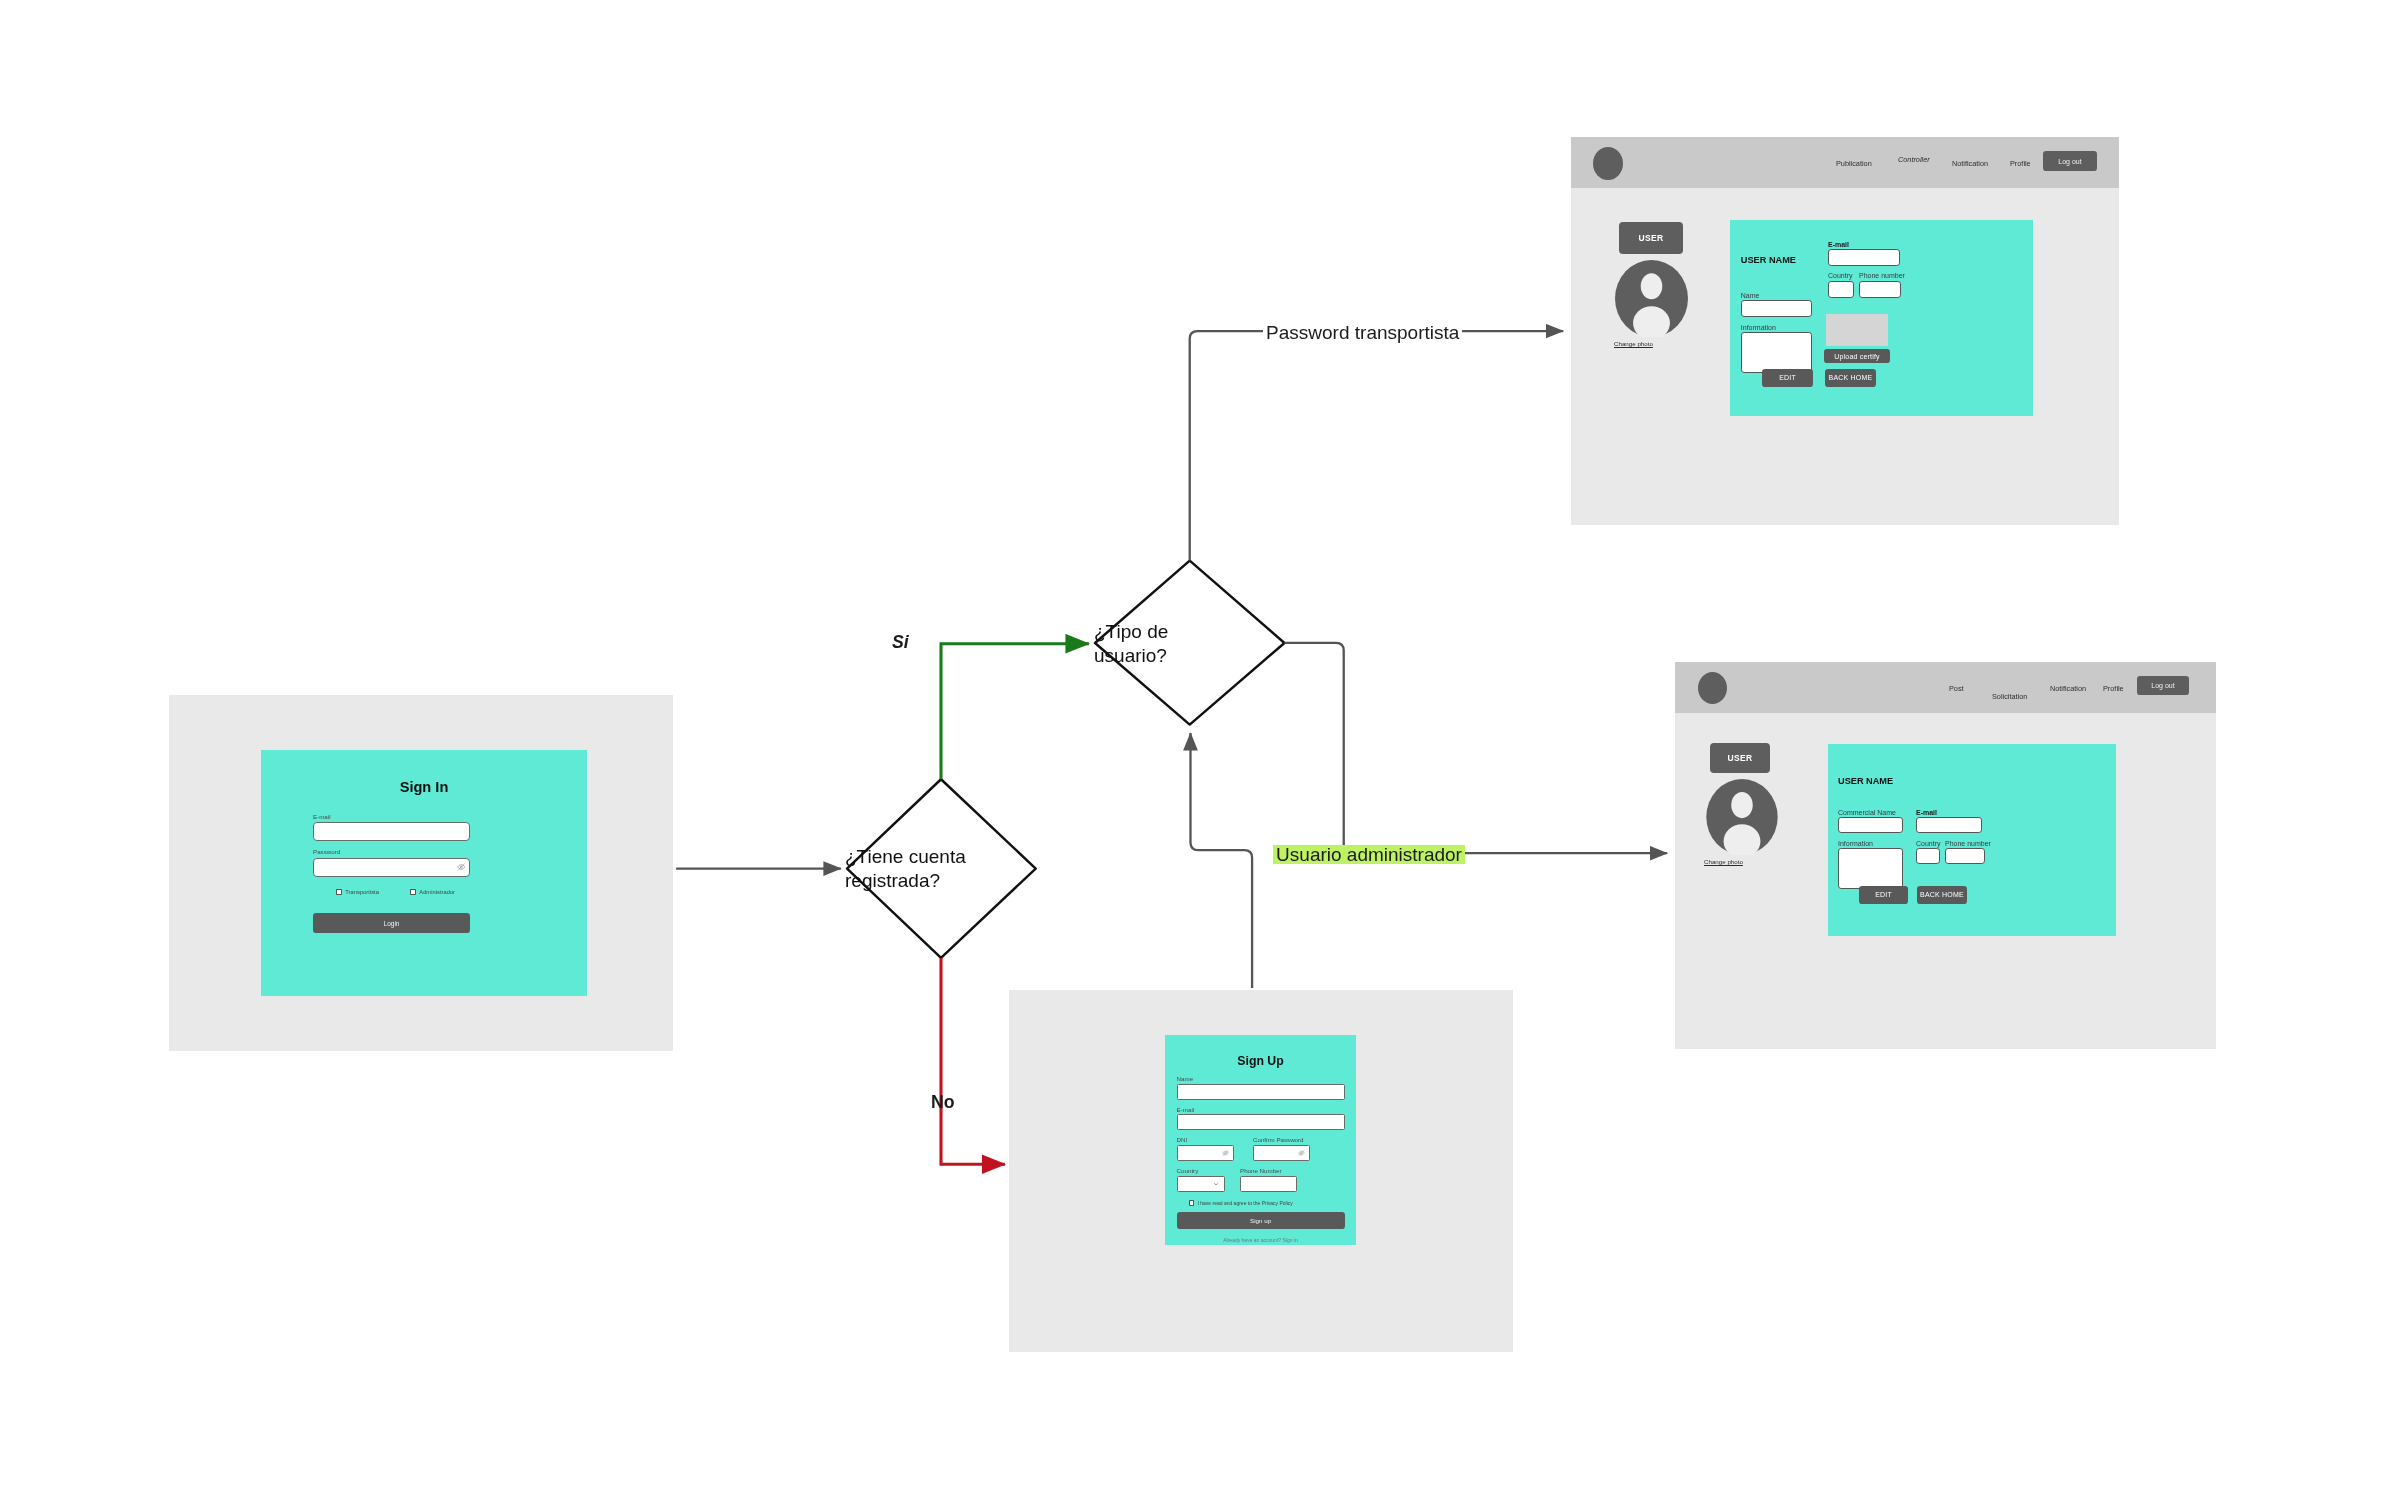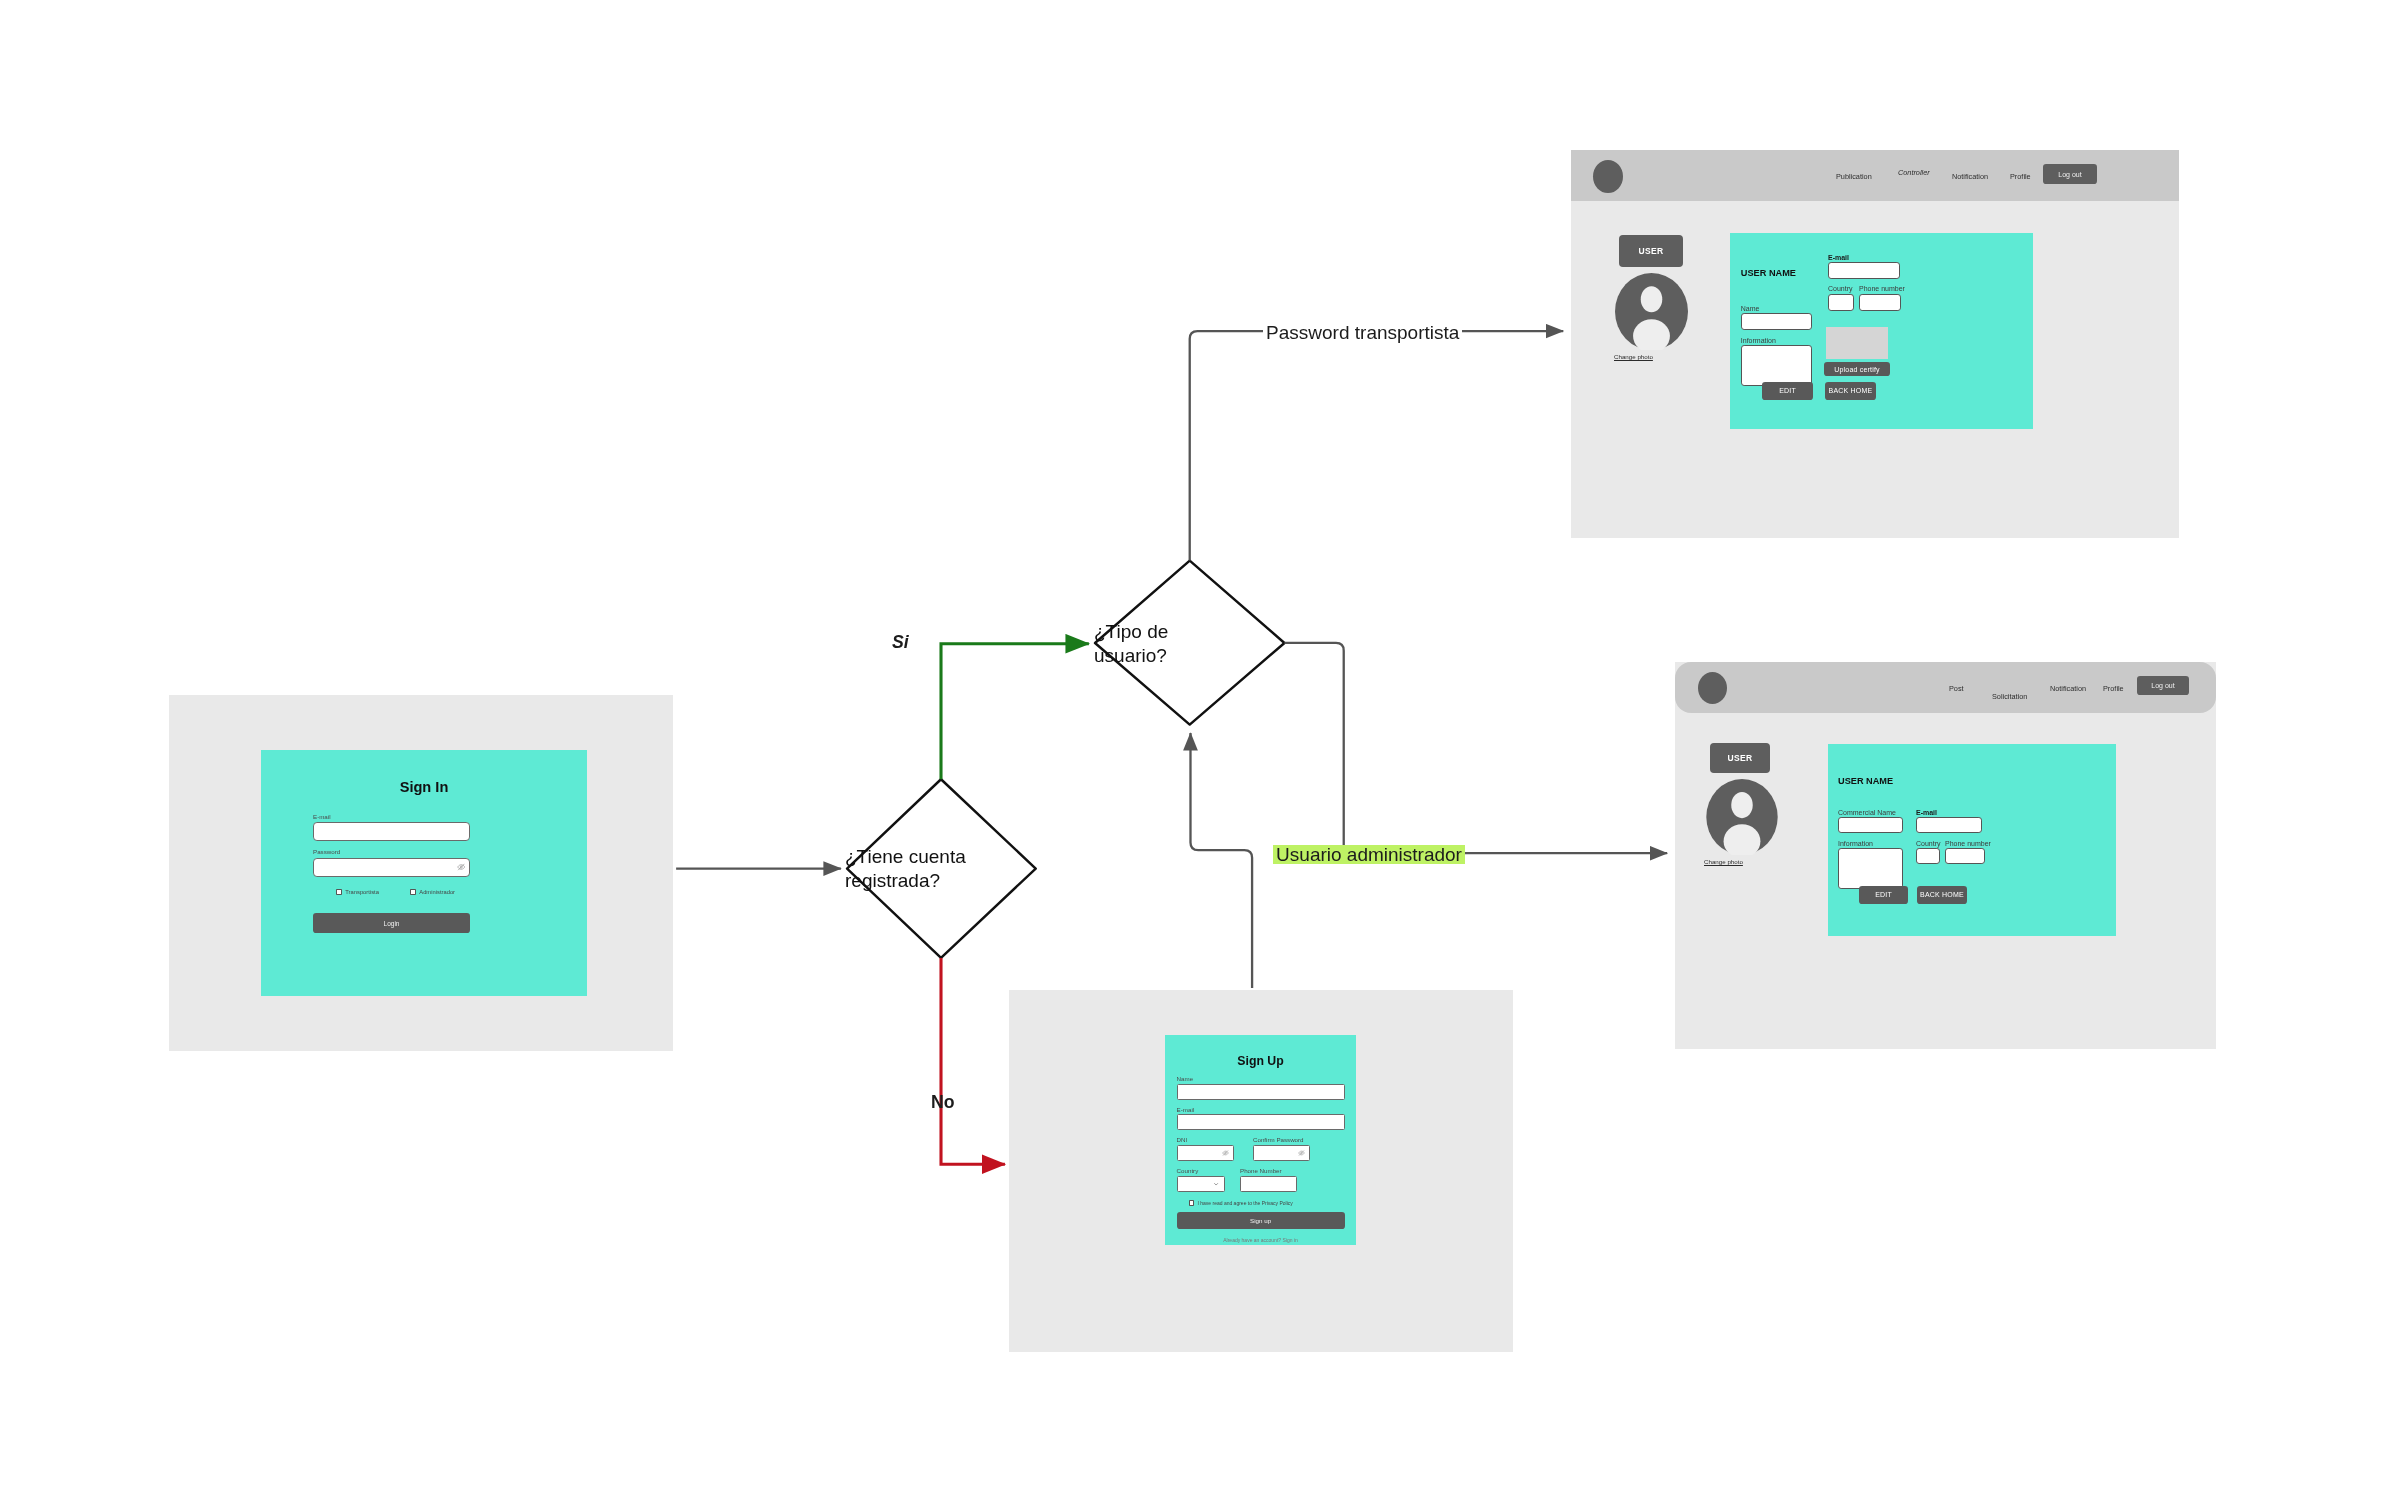--- a/index.html
+++ b/index.html
@@ -214,21 +214,21 @@
         <span>I have read and agree to the Privacy Policy</span>
       </div>
 
       <div class="primary-btn" style="position:absolute;left:11.6px;top:177px;width:168px;height:17px;font-size:6.2px;">Sign up</div>
 
       <div style="position:absolute;left:0;top:202px;width:100%;text-align:center;
                   font-size:5px;color:#777;">Already have an account? Sign in</div>
     </div>
   </div>
 
-  <div class="mockframe" style="left:1571px;top:137px;width:608px;height:388px;margin-top:13px;">
+  <div class="mockframe" style="left:1571px;top:137px;width:548px;height:388px;">
 
     <div class="topbar" style="height:51px;">
       <div class="topbar-avatar" style="left:22.3px;top:10px;width:30px;height:33px;"></div>
 
       <div class="navlink" style="left:265px;top:21.6px;">Publication</div>
       <div class="navlink" style="left:327px;top:18px;font-style:italic;">Controller</div>
       <div class="navlink" style="left:381px;top:21.6px;">Notification</div>
       <div class="navlink" style="left:439px;top:21.6px;">Profile</div>
 
       <div class="logout" style="left:472px;top:14px;width:54px;height:20px;">Log out</div>
@@ -268,21 +268,21 @@
       <div class="btn-dark" style="position:absolute;left:94px;top:129px;width:66px;height:14px;">Upload certify</div>
 
       <div class="btn-dark" style="position:absolute;left:32px;top:149px;width:51px;height:17.7px;">EDIT</div>
 
       <div class="btn-dark" style="position:absolute;left:95px;top:149px;width:51px;height:17.7px;">BACK HOME</div>
     </div>
   </div>
 
   <div class="mockframe" style="left:1675px;top:662px;width:541px;height:387px;">
 
-    <div class="topbar" style="height:51px;border-radius:16px;">
+    <div class="topbar" style="height:51px;">
       <div class="topbar-avatar" style="left:23px;top:10px;width:29px;height:32px;"></div>
 
       <div class="navlink" style="left:274px;top:21.6px;">Post</div>
       <div class="navlink" style="left:317px;top:30px;">Solicitation</div>
       <div class="navlink" style="left:375px;top:21.6px;">Notification</div>
       <div class="navlink" style="left:428px;top:21.6px;">Profile</div>
 
       <div class="logout" style="left:462px;top:14px;width:52px;height:19px;">Log out</div>
     </div>
 

